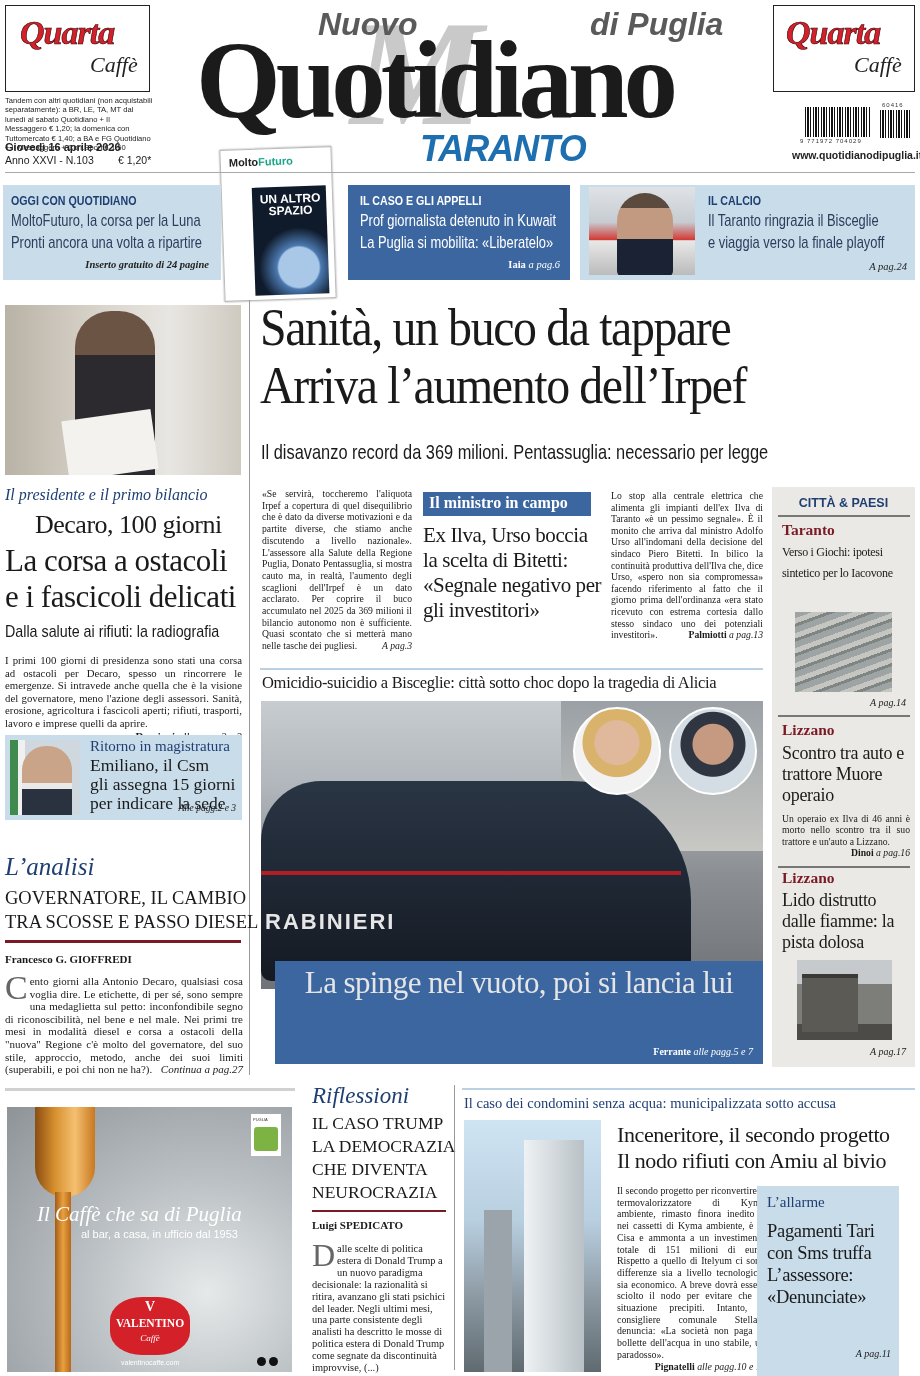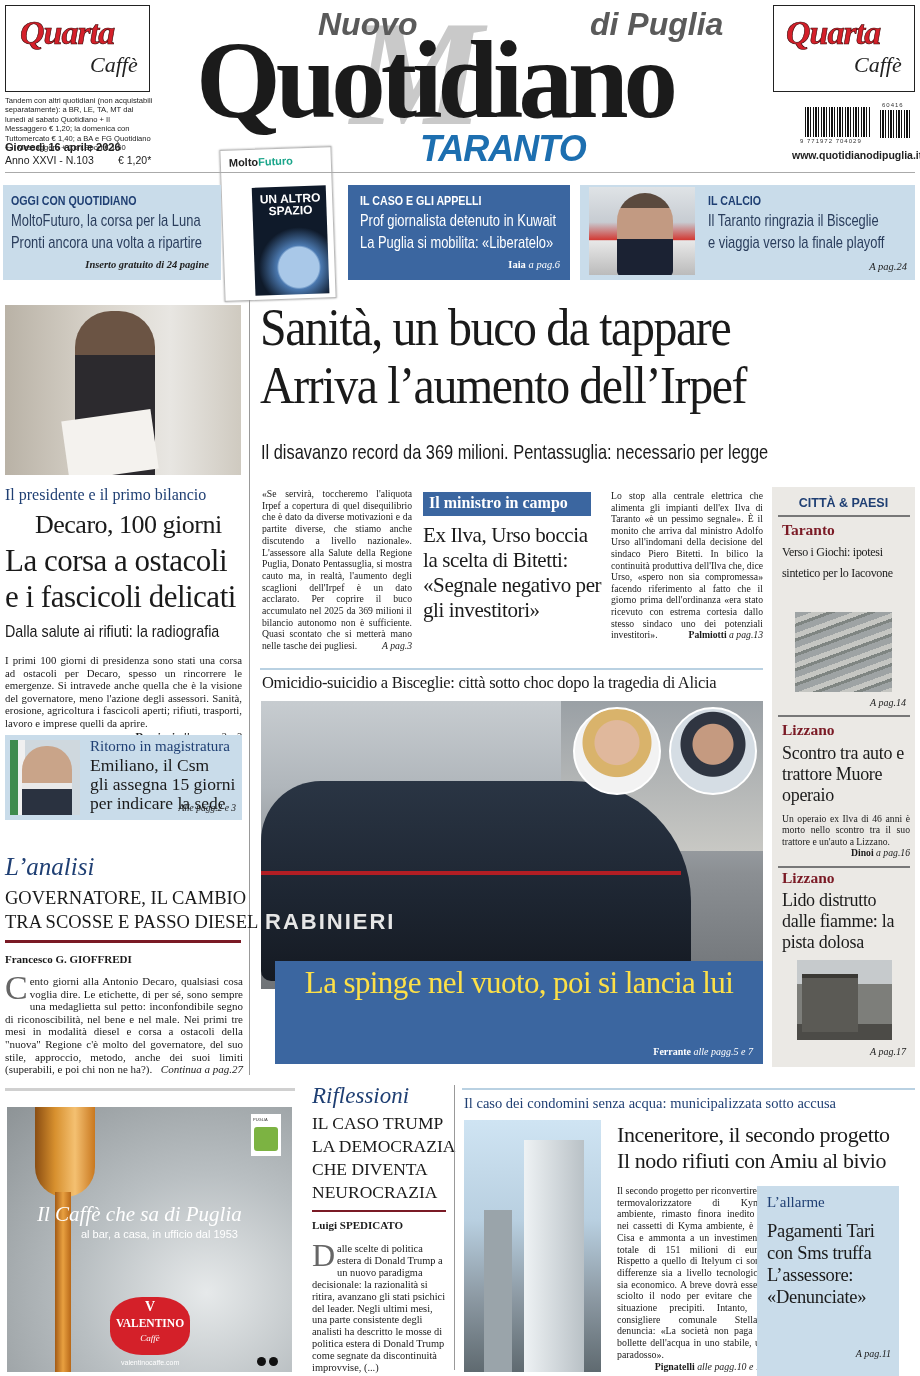--- a/index.html
+++ b/index.html
@@ -93,21 +93,21 @@
   <div class="abs sans" style="left:128px;top:48px;font-size:17px;color:#2a3d5c;transform:scaleX(0.76);transform-origin:left top;white-space:nowrap;">e viaggia verso la finale playoff</div>
   <div class="abs serif" style="right:8px;top:76px;font-size:10.5px;font-style:italic;color:#222;">A pag.24</div>
 </div>
 
 <div class="abs photo" style="left:5px;top:305px;width:236px;height:170px;background:linear-gradient(90deg,#b9b2a6 0,#d9d4cb 40%,#e8e6e2 70%,#cfcac0 100%);">
   <div class="abs" style="left:70px;top:6px;width:80px;height:170px;border-radius:36px 36px 0 0;background:linear-gradient(180deg,#6b5444 0 26%,#2c2a2e 26%);"></div>
   <div class="abs" style="left:60px;top:110px;width:90px;height:60px;background:#f4f2ee;transform:rotate(-8deg);"></div>
 </div>
 <div class="vrule" style="left:249px;top:300px;height:775px;"></div>
 
-<div class="abs serif blue" style="left:5px;top:486px;font-size:16px;">Il presidente e il primo bilancio</div>
+<div class="abs serif blue" style="left:5px;top:486px;font-size:16px;font-style:italic;">Il presidente e il primo bilancio</div>
 <div class="abs serif" style="left:9px;top:508px;font-size:26px;line-height:33px;letter-spacing:-0.5px;white-space:nowrap;margin-left:26px;">Decaro, 100 giorni</div>
 <div class="abs serif" style="left:5px;top:544px;font-size:31px;line-height:33px;letter-spacing:-0.5px;white-space:nowrap;">La corsa a ostacoli</div>
 <div class="abs serif" style="left:5px;top:580px;font-size:31px;line-height:33px;letter-spacing:-0.5px;white-space:nowrap;">e i fascicoli delicati</div>
 <div class="abs sans" style="left:5px;top:622px;font-size:17px;transform:scaleX(0.84);transform-origin:left top;white-space:nowrap;">Dalla salute ai rifiuti: la radiografia</div>
 <div class="abs serif justify" style="left:5px;top:654px;width:237px;font-size:10.8px;line-height:12.6px;">
   <span>I primi 100 giorni di presidenza sono stati una corsa ad ostacoli per Decaro, spesso un rincorrere le emergenze. Si intravede anche quella che è la visione del governatore, meno l'azione degli assessori. Sanità, erosione, agricoltura i fascicoli aperti; rifiuti, trasporti, lavoro e imprese quelli da aprire.</span>
   <span class="pageref" style="float:right;"><b>Damiani</b> <span>alle pagg.2 e 3</span></span>
 </div>
 
 <div class="abs box-light" style="left:5px;top:735px;width:237px;height:85px;">
@@ -153,21 +153,21 @@
 <div class="abs serif" style="left:262px;top:673px;font-size:16.5px;letter-spacing:-0.3px;white-space:nowrap;">Omicidio-suicidio a Bisceglie: città sotto choc dopo la tragedia di Alicia</div>
 <div class="abs photo" style="left:261px;top:701px;width:502px;height:288px;background:linear-gradient(180deg,#c7ccd0 0,#b0b6bb 30%,#8b8f93 60%,#6f7377 100%);">
   <div class="abs" style="left:300px;top:0;width:202px;height:150px;background:linear-gradient(180deg,#9aa0a5,#c8c8c4);"></div>
   <div class="abs" style="left:0;top:80px;width:430px;height:200px;border-radius:60px 120px 20px 10px;background:linear-gradient(180deg,#2a3544 0,#1d2531 60%,#151a22 100%);"></div>
   <div class="abs" style="left:0;top:170px;width:420px;height:4px;background:#b21e24;"></div>
   <div class="abs sans" style="left:4px;top:208px;font-size:22px;font-weight:bold;color:#e6e6e6;letter-spacing:2px;">RABINIERI</div>
   <div class="abs" style="left:312px;top:6px;width:88px;height:88px;border-radius:50%;border:2px solid #fff;background:radial-gradient(circle at 50% 40%,#e0b89c 0 22px,#d9b36b 23px 34px,#f2f2f2 35px);"></div>
   <div class="abs" style="left:408px;top:6px;width:88px;height:88px;border-radius:50%;border:2px solid #fff;background:radial-gradient(circle at 50% 42%,#c59a80 0 20px,#2f3541 21px 32px,#d5dde4 33px);"></div>
 </div>
 <div class="abs box-dark" style="left:275px;top:961px;width:488px;height:103px;">
-  <div class="abs serif" style="left:10px;top:4px;width:468px;text-align:center;font-size:31px;line-height:36px;color:#fde047;letter-spacing:-0.6px;white-space:nowrap;">La spinge nel vuoto, poi si lancia lui</div>
+  <div class="abs serif" style="left:10px;top:4px;width:468px;text-align:center;font-size:31px;line-height:36px;color:#e5e5e5;letter-spacing:-0.6px;white-space:nowrap;">La spinge nel vuoto, poi si lancia lui</div>
   <div class="abs serif pageref" style="right:10px;top:85px;font-size:10px;color:#fff;"><b>Ferrante</b> <span>alle pagg.5 e 7</span></div>
 </div>
 
 <div class="abs box-grey" style="left:772px;top:487px;width:143px;height:580px;"></div>
 <div class="abs sans blue" style="left:772px;top:496px;width:143px;text-align:center;font-size:12.5px;font-weight:bold;">CITTÀ &amp; PAESI</div>
 <div class="abs" style="left:778px;top:515px;width:132px;height:2px;background:#777;"></div>
 
 <div class="abs serif maroon" style="left:782px;top:521px;font-size:15.5px;font-weight:bold;">Taranto</div>
 <div class="abs serif" style="left:782px;top:542px;width:132px;font-size:12px;line-height:21px;letter-spacing:-0.3px;">Verso i Giochi: ipotesi sintetico per lo Iacovone</div>
 <div class="abs photo" style="left:795px;top:612px;width:97px;height:80px;background:repeating-linear-gradient(160deg,#9ea3a4 0 6px,#c5c6c2 6px 11px,#7f8582 11px 14px);"></div>

